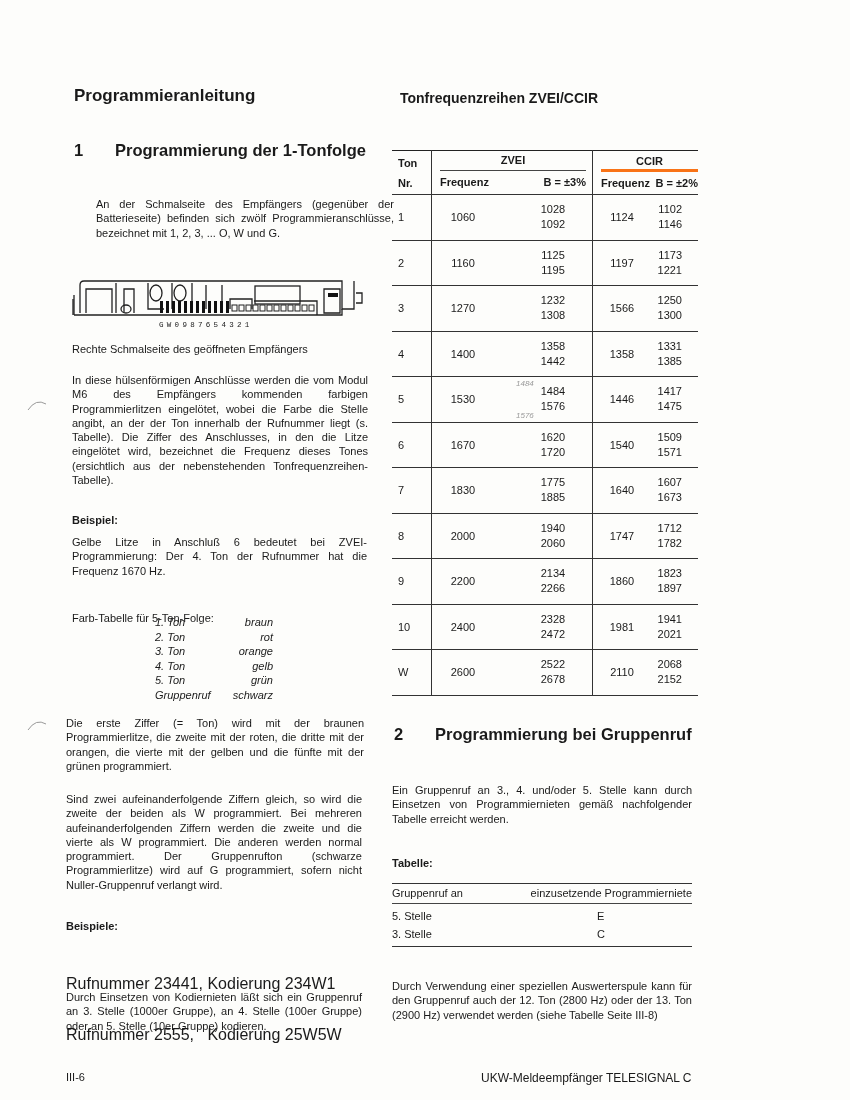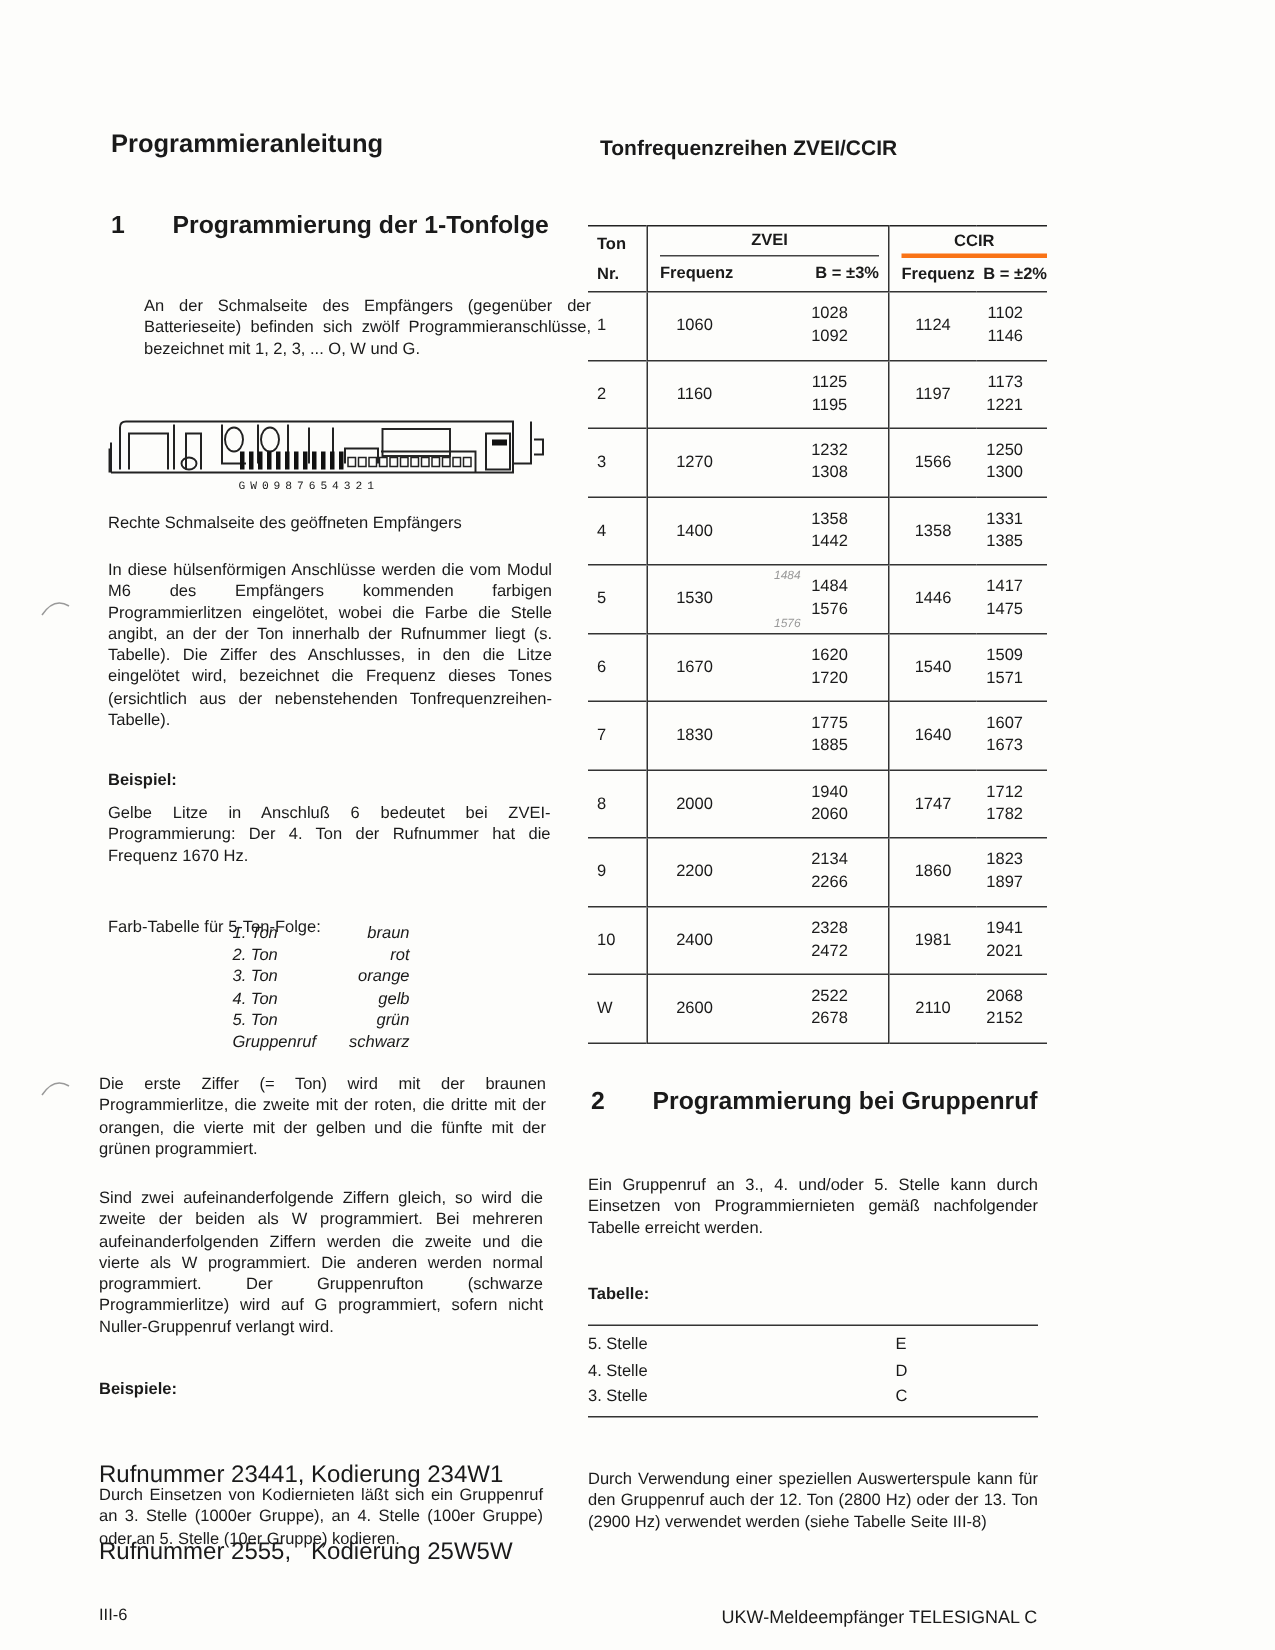--- a/index.html
+++ b/index.html
@@ -329,27 +329,27 @@
 <div class="abs h2" style="left:394px;top:725px;">
   <span class="num">2</span><span>Programmierung bei Gruppenruf</span>
 </div>
 
 <div class="abs p" style="left:392px;top:783px;width:300px;">Ein Gruppenruf an 3., 4. und/oder 5. Stelle kann durch Einsetzen von Programmiernieten gemäß nachfolgender Tabelle erreicht werden.</div>
 
 <div class="abs b" style="left:392px;top:857px;">Tabelle:</div>
 
 <div class="abs gt">
   <div class="hline"></div>
+  <div class="hrow">
+    <span>Gruppenruf an</span>
+    <span>einzusetzende Programmierniete</span>
+  </div>
   <div class="row" style="margin-top:4px;">
       <span class="l">5. Stelle</span>
       <span class="r2">E</span>
-    </div>
-  <div class="row">
-      <span class="l">4. Stelle</span>
-      <span class="r2">D</span>
     </div>
   <div class="row">
       <span class="l">3. Stelle</span>
       <span class="r2">C</span>
     </div>
   <div class="end"></div>
 </div>
 
 <div class="abs p" style="left:392px;top:979px;width:300px;">Durch Verwendung einer speziellen Auswerterspule kann für den Gruppenruf auch der 12. Ton (2800 Hz) oder der 13. Ton (2900 Hz) verwendet werden (siehe Tabelle Seite III-8)</div>
 

